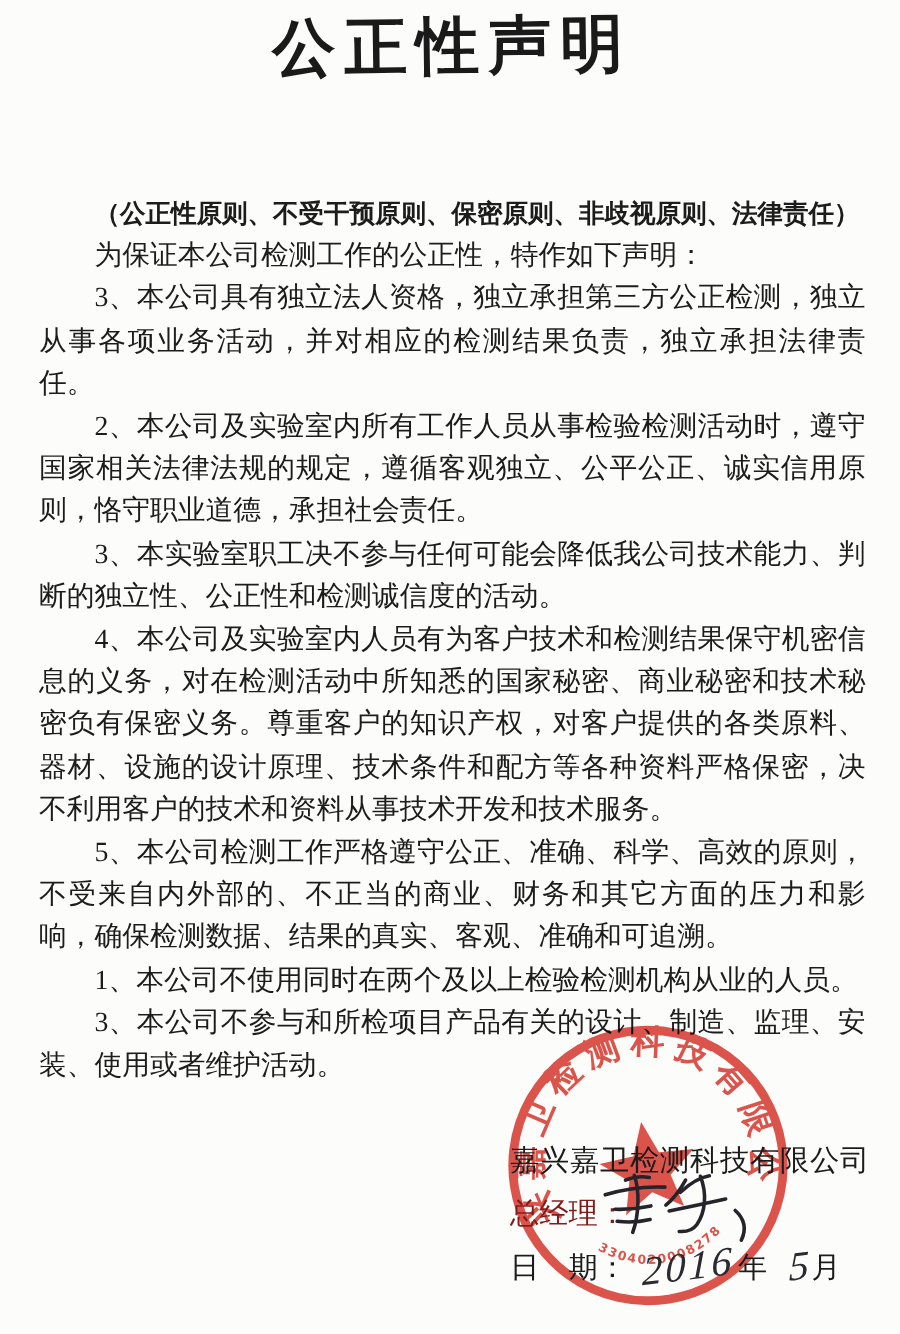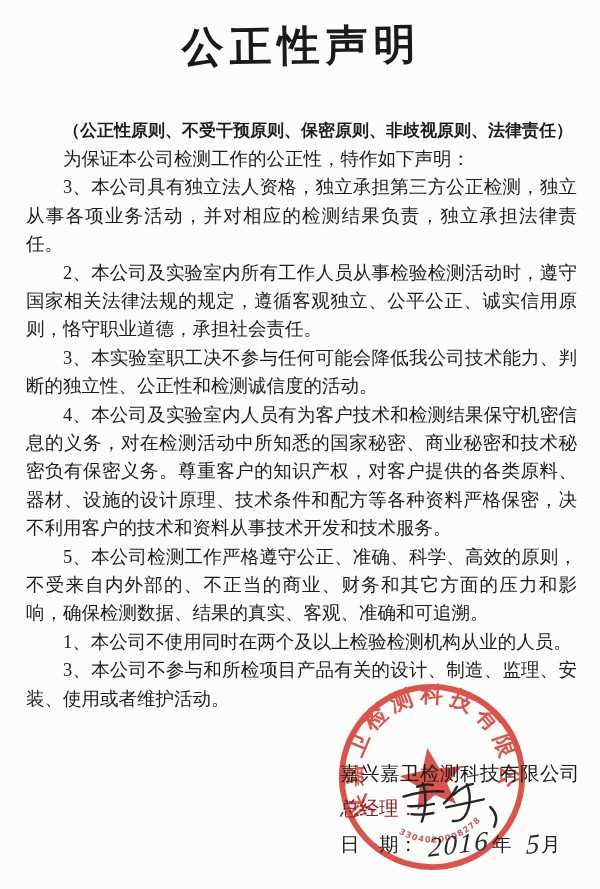--- a/index.html
+++ b/index.html
@@ -7,34 +7,34 @@
   body {
     width: 600px; height: 889px;
     background: #ffffff;
     font-family: "Liberation Serif", "DejaVu Serif", serif;
     overflow: hidden;
   }
   .page {
     position: relative;
     width: 600px; height: 889px;
     background: #fcfcfa;
-    padding: 20px 23px 0 26px;
+    padding: 6px 23px 0 26px;
     color: #1c1c1c;
   }
   .title {
     text-align: center;
     font-size: 42px;
     font-weight: bold;
     letter-spacing: 6px;
     line-height: 1.25;
     transform: rotate(-0.8deg);
     color: #1a1a1a;
   }
   .content {
-    margin-top: 44px;
+    margin-top: 70px;
     font-size: 18.5px;
     line-height: 28.4px;
     text-align: justify;
     color: #1c1c1c;
   }
   .principles {
     font-weight: bold;
     font-size: 17px;
     text-indent: 37px;
     white-space: nowrap;

